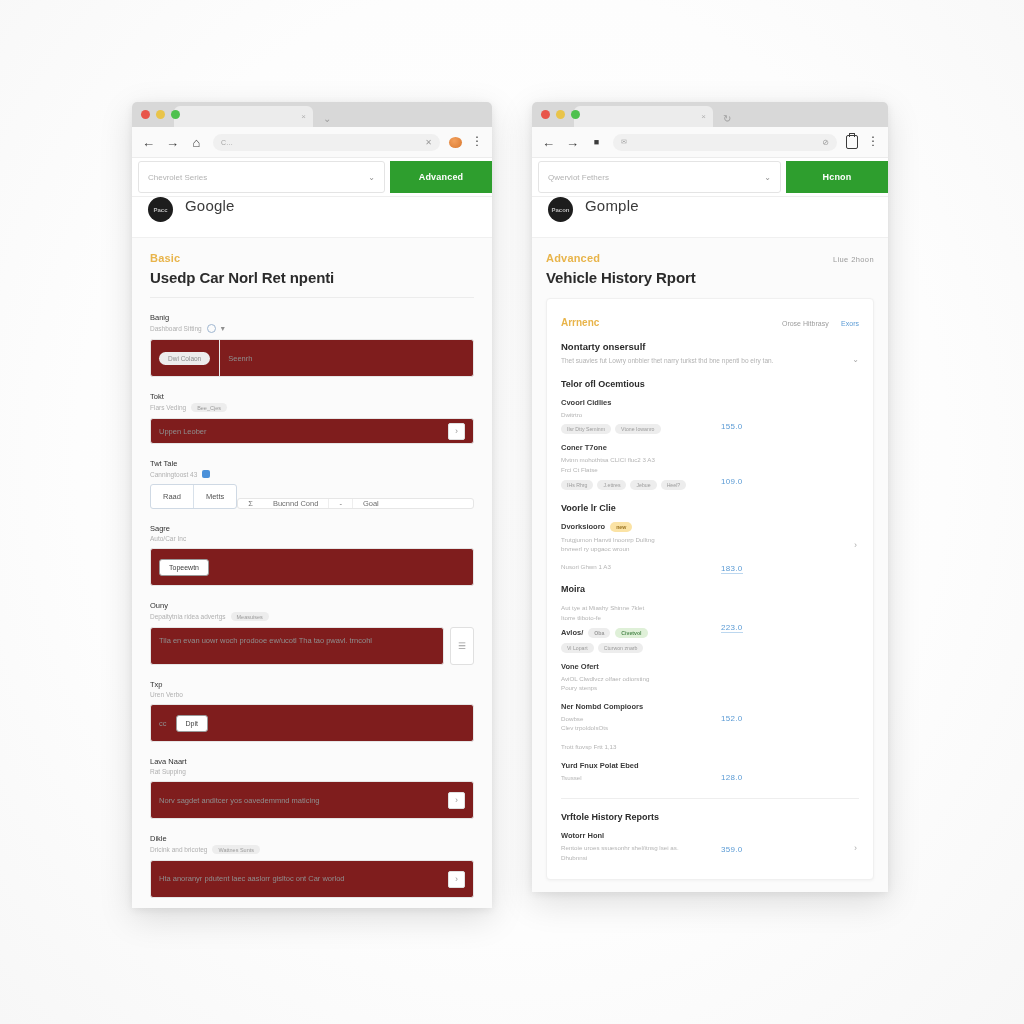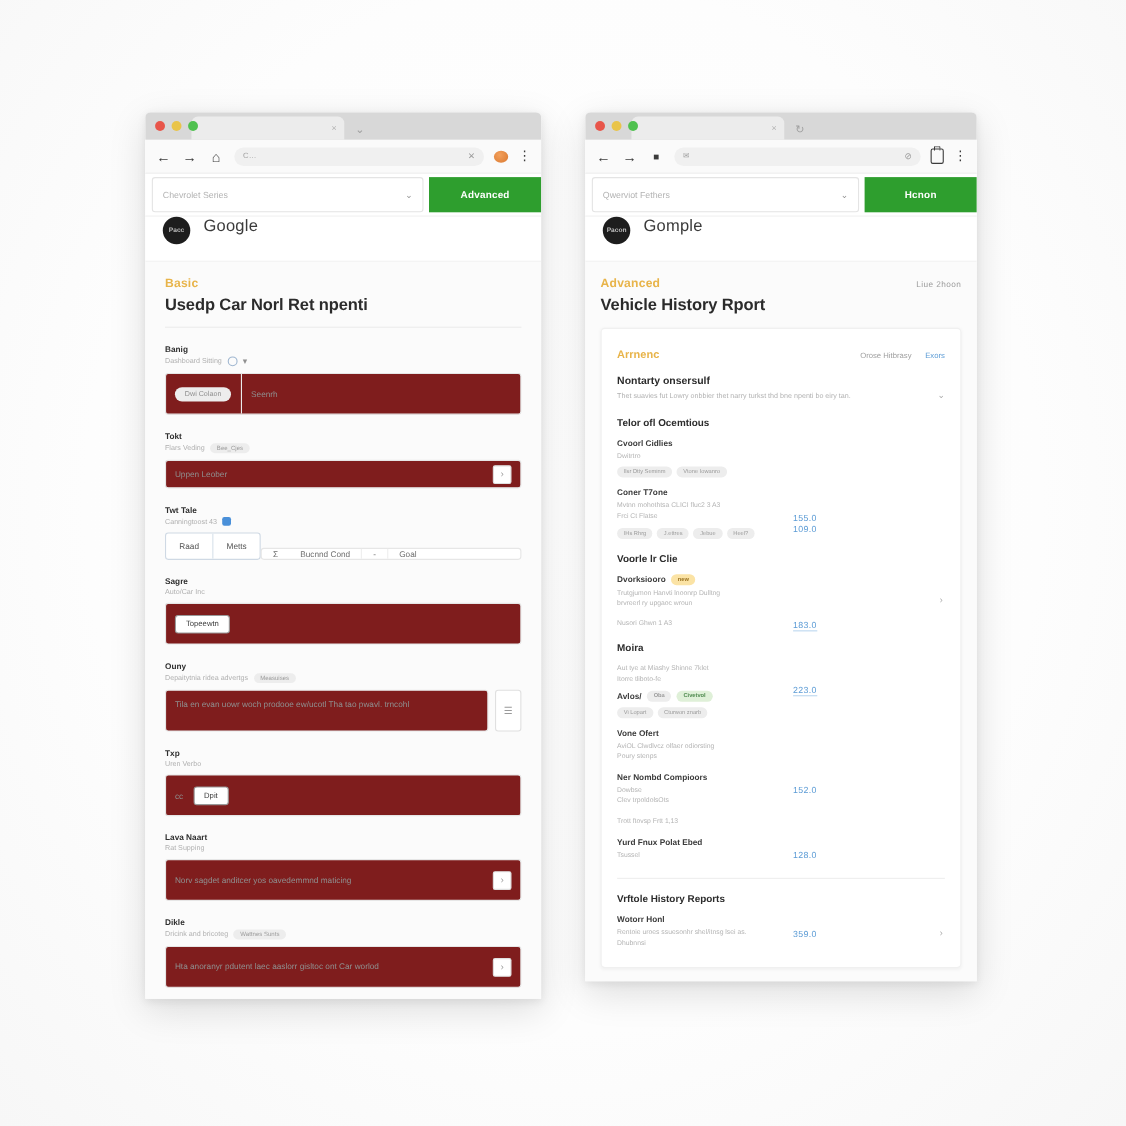--- a/index.html
+++ b/index.html
@@ -160,21 +160,21 @@
   .page-title {
     font-size: 15px; font-weight: bold;
     color: #2b2b2b;
     margin-top: 5px;
     letter-spacing: -.1px;
   }
   .hr { height: 1px; background: #ececec; margin: 11px 0 0 0; }
 
   
   .field { margin-top: 15px; }
-  .field-label { font-size: 7.5px; font-weight: bold; color: #2f2f2f; }
+  .field-label { font-size: 7.5px; font-weight: normal; color: #2f2f2f; }
   .field-sub {
     font-size: 6.5px; color: #b0b0b0;
     margin-top: 2px;
     display: flex; align-items: center; gap: 5px;
   }
   .pill {
     display: inline-block;
     background: #ededed; color: #9a9a9a;
     border-radius: 7px;
     padding: 1.5px 6px;
@@ -289,21 +289,21 @@
     border-radius: 7px; padding: 2px 6px; font-size: 5.2px;
   }
   .chip-amber {
     background: #fbe3a5; color: #9a7321;
     border-radius: 7px; padding: 2px 6px; font-size: 5.2px;
   }
   .value {
     position: absolute; left: 160px; top: 2px;
     font-size: 8px; color: #5b9bd5; letter-spacing: .3px;
   }
-  .value.low { top: 24px; margin-top: 45px; }
+  .value.low { top: 24px; }
   .value.underline { border-bottom: 1px solid #bcd7ef; }
   .chev-right {
     position: absolute; right: 2px; top: 18px;
     font-size: 9px; color: #adadad;
   }
   .card-hr { height: 1px; background: #eeeeee; margin-top: 16px; }
 </style>
 </head>
 <body>
 

